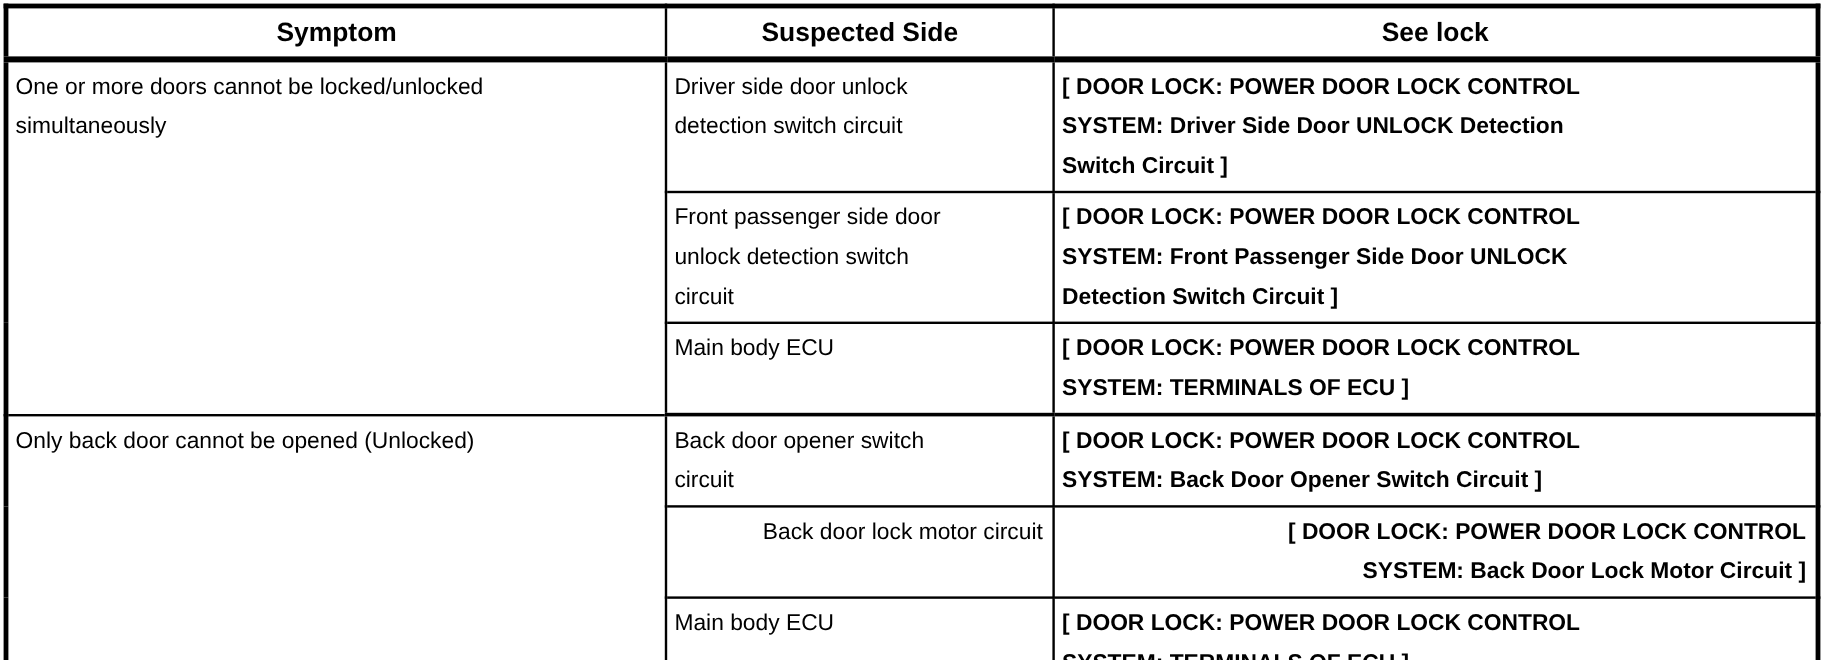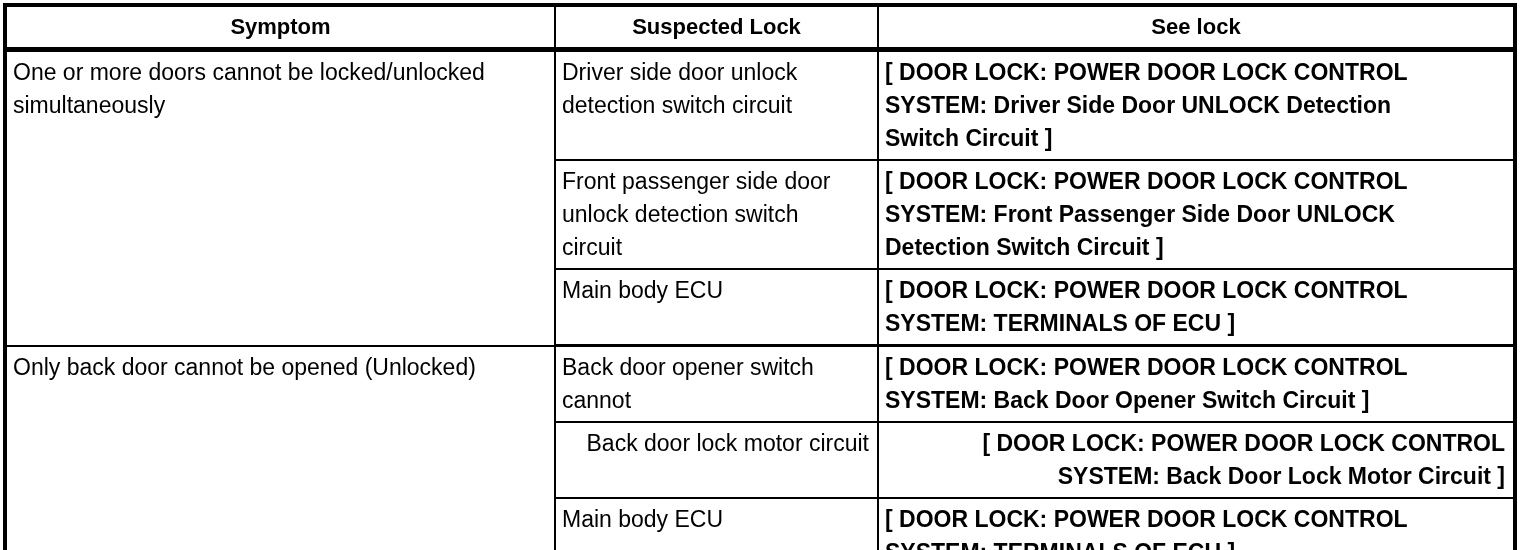--- a/index.html
+++ b/index.html
@@ -35,21 +35,21 @@
     height: 40px;
     font-size: 22px;
     font-weight: bold;
     text-align: center;
     vertical-align: middle;
     border-bottom: 5px solid #000000;
     padding: 0 4px;
   }
   
   table.symptom-table td {
-    font-size: 23px;
+    font-size: 19px;
     line-height: 33px;
     vertical-align: top;
     padding: 4px 8px 4px 6px;
     white-space: pre-line;
   }
   td.symptom {
     vertical-align: middle;
     padding-left: 5px;
     white-space: pre-line;
   }
@@ -74,21 +74,21 @@
 <div class="page">
   <table class="symptom-table">
     <colgroup>
       <col style="width:550px">
       <col style="width:323px">
       <col style="width:637px">
     </colgroup>
     <thead>
       <tr>
         <th>Symptom</th>
-        <th>Suspected Lock</th>
+        <th>Suspected Side</th>
         <th>See lock</th>
       </tr>
     </thead>
     <tbody>
       <tr class="r1">
         <td class="symptom group-end-span" rowspan="3">One or more doors cannot be locked/unlocked
 simultaneously</td>
         <td class="area">Driver side door unlock
 detection switch circuit</td>
         <td class="see">[ DOOR LOCK: POWER DOOR LOCK CONTROL
@@ -104,21 +104,21 @@
 Detection Switch Circuit ]</td>
       </tr>
       <tr class="r3 group-end">
         <td class="area">Main body ECU</td>
         <td class="see">[ DOOR LOCK: POWER DOOR LOCK CONTROL
 SYSTEM: TERMINALS OF ECU ]</td>
       </tr>
       <tr class="r4">
         <td class="symptom" rowspan="3">Only back door cannot be opened (Unlocked)</td>
         <td class="area">Back door opener switch
-cannot</td>
+circuit</td>
         <td class="see">[ DOOR LOCK: POWER DOOR LOCK CONTROL
 SYSTEM: Back Door Opener Switch Circuit ]</td>
       </tr>
       <tr class="r5">
         <td class="area">Back door lock motor circuit</td>
         <td class="see">[ DOOR LOCK: POWER DOOR LOCK CONTROL
 SYSTEM: Back Door Lock Motor Circuit ]</td>
       </tr>
       <tr class="r6">
         <td class="area">Main body ECU</td>

